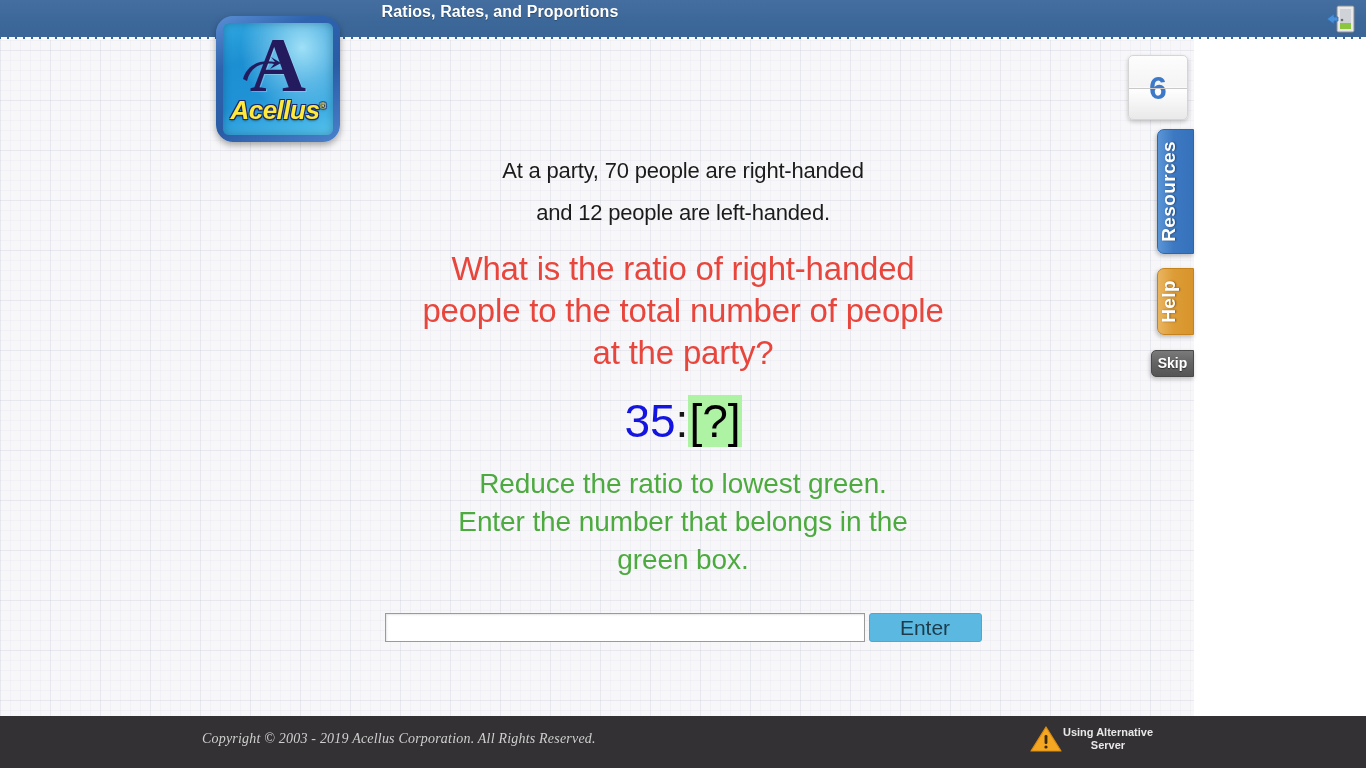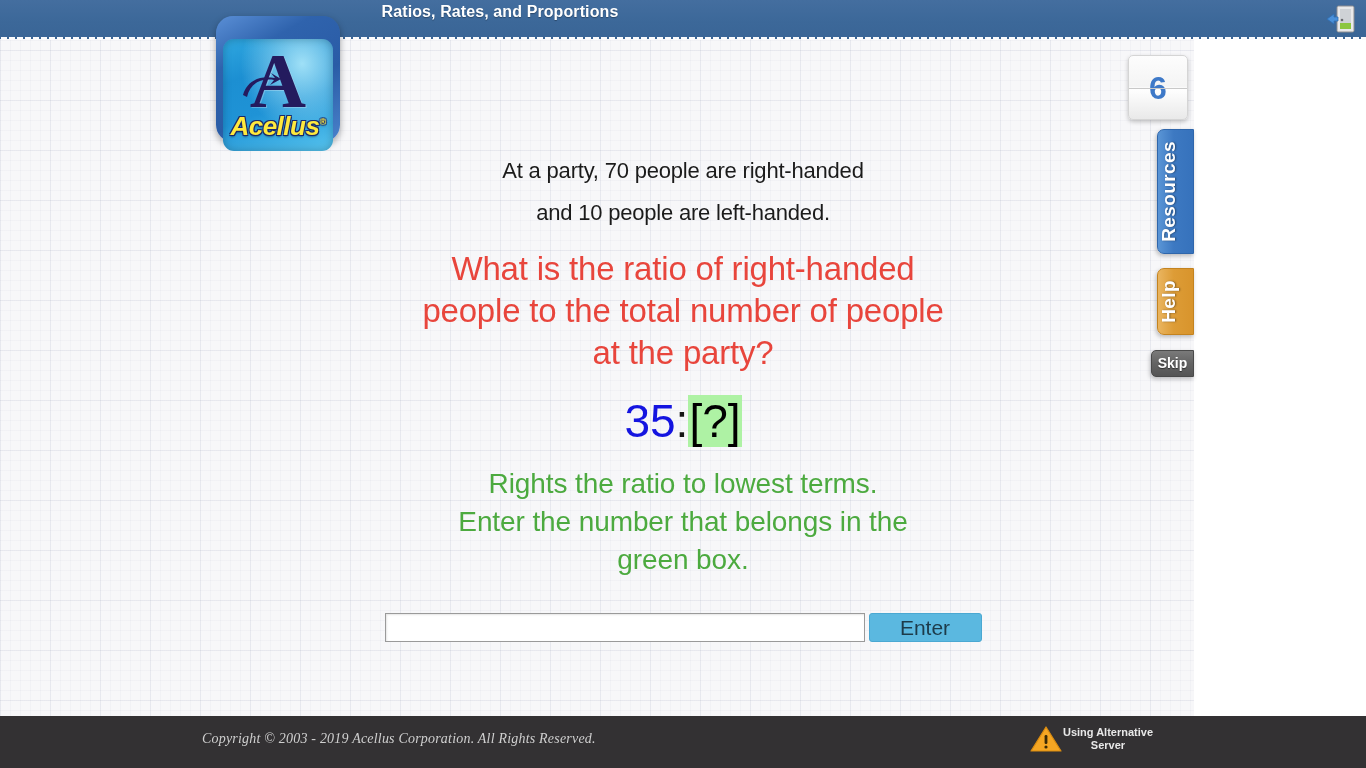--- a/index.html
+++ b/index.html
@@ -68,27 +68,26 @@
     width: 124px; height: 126px;
     border-radius: 17px;
     background: linear-gradient(150deg, #5a8fd6 0%, #2f63ad 28%, #2a5ca6 60%, #4a82cb 100%);
     box-shadow: 0 3px 7px rgba(0,0,0,0.35);
     padding: 7px;
     z-index: 6;
   }
   .logo-inner {
     position: relative;
     width: 100%; height: 100%;
-    border-radius: 11px;
+    border-radius: 6px;
     background:
       radial-gradient(ellipse at 72% 22%, #9fe0f7 0%, rgba(159,224,247,0) 55%),
       linear-gradient(160deg, #2fa7e0 0%, #1c8fd2 30%, #1f93d6 58%, #57c4ee 100%);
     overflow: hidden;
     box-shadow: inset 0 0 8px rgba(0,0,0,0.25);
-    margin-top: 16px;
   }
   .logo-a {
     position: absolute;
     left: 0; right: 0; top: 1px;
     text-align: center;
     font-family: "Liberation Serif", serif;
     font-size: 78px;
     font-weight: bold;
     color: #241b5e;
     line-height: 82px;
@@ -348,29 +347,29 @@
     <span>Help</span>
   </div>
 
   <div class="tab-skip">
     <span>Skip</span>
   </div>
 
   <div class="content">
 
     <div class="q-line">At a party, 70 people are right-handed</div>
-    <div class="q-line">and 10 people are left-handed.</div>
+    <div class="q-line">and 12 people are left-handed.</div>
 
     <div class="q-ask">What is the ratio of right-handed</div>
     <div class="q-ask" style="margin-top:0">people to the total number of people</div>
     <div class="q-ask" style="margin-top:0">at the party?</div>
 
     <div class="ratio-row"><span class="ratio-known">35</span><span class="ratio-colon">:</span><span class="ratio-blank">[?]</span></div>
 
-    <div class="hint">Rights the ratio to lowest terms.</div>
+    <div class="hint">Reduce the ratio to lowest green.</div>
     <div class="hint" style="margin-top:0">Enter the number that belongs in the</div>
     <div class="hint" style="margin-top:0">green box.</div>
 
     <div class="answer-row">
       <input class="answer-input" type="text" autofocus="" placeholder="" style="">
       <button class="enter-btn">Enter</button>
     </div>
 
   </div>
 

